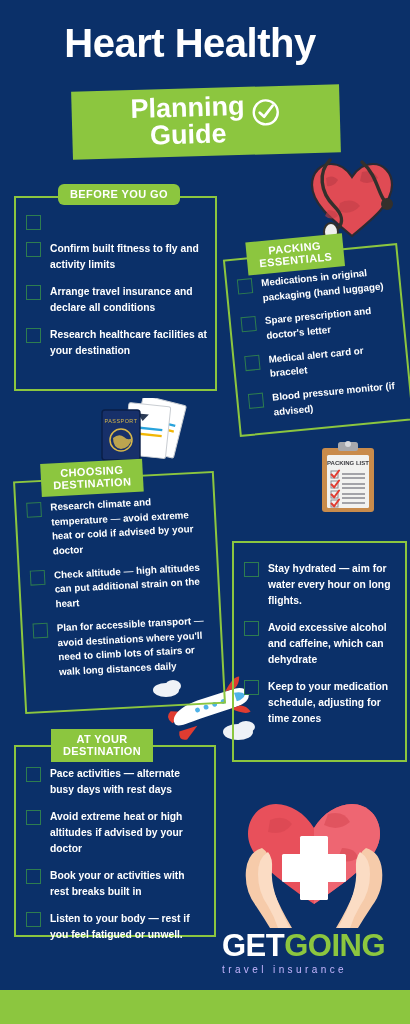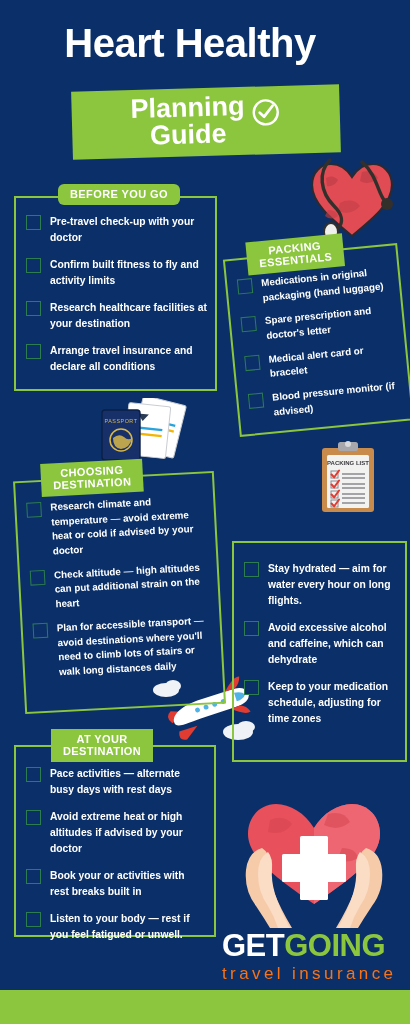--- a/index.html
+++ b/index.html
@@ -150,22 +150,22 @@
   }
   .logo-main {
     font-size: 31px;
     font-weight: bold;
     letter-spacing: -0.5px;
     line-height: 1;
   }
   .logo-get   { color: #FFFFFF; }
   .logo-going { color: #8CC63F; }
   .logo-sub {
-    color: #f97316;
-    font-size: 17px;
+    color: #c4b5fd;
+    font-size: 10px;
     letter-spacing: 3.4px;
     margin-top: 3px;
   }
   .footer-bar {
     position: absolute;
     left: 0;
     top: 990px;
     width: 410px;
     height: 34px;
     background: #8CC63F;
@@ -303,33 +303,32 @@
         <path d="M128 52 q10 6 10 22 q0 18 -10 32 q-6 10 -10 22 l-12 0 q10 -18 15 -34 q4 -14 3 -24 q-1 -12 4 -18 Z"></path>
       </g>
     </svg>
   </div>
 
   <div class="card" id="card-before">
     <div class="card-label" id="label-before">BEFORE YOU GO</div>
     <div class="card-items" id="items-before">
       <div class="item">
         <span class="cbox"></span>
-        <span class="itext">Pre-travel check-up with your doctor</span>
       </div>
       <div class="item">
         <span class="cbox"></span>
         <span class="itext">Confirm built fitness to fly and activity limits</span>
       </div>
       <div class="item">
         <span class="cbox"></span>
+        <span class="itext">Arrange travel insurance and declare all conditions</span>
+      </div>
+      <div class="item">
+        <span class="cbox"></span>
         <span class="itext">Research healthcare facilities at your destination</span>
-      </div>
-      <div class="item">
-        <span class="cbox"></span>
-        <span class="itext">Arrange travel insurance and declare all conditions</span>
       </div>
     </div>
   </div>
 
   <div class="card" id="card-packing">
     <div class="card-label" id="label-packing">PACKING
 ESSENTIALS</div>
     <div class="card-items" id="items-packing">
       <div class="item">
         <span class="cbox"></span>

